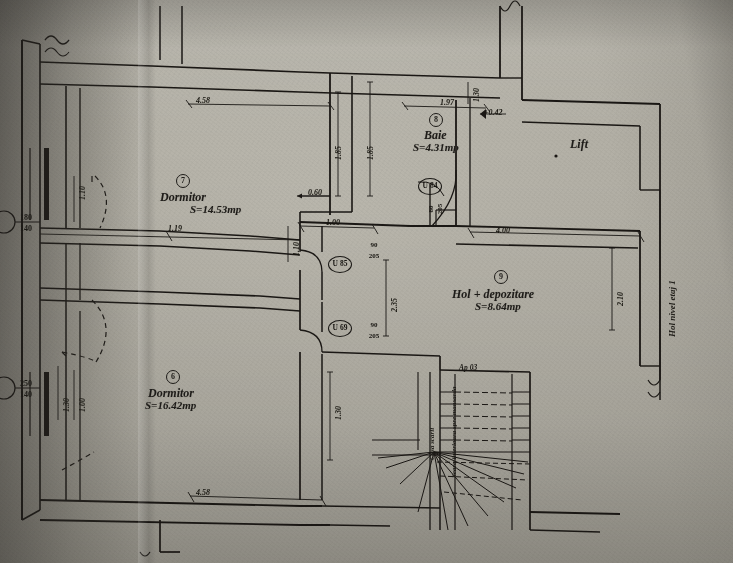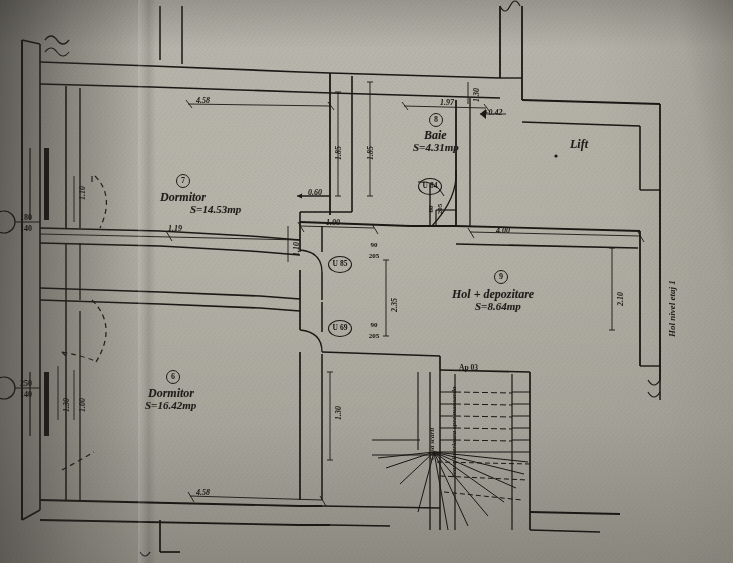--- a/index.html
+++ b/index.html
@@ -51,21 +51,21 @@
        font-weight:bold;font-size:7.5px;line-height:14px;text-align:center;}
   .door-dim{position:absolute;font-family:"Liberation Serif", serif;font-weight:bold;
        font-size:7px;color:#15130f;text-align:center;line-height:8px;}
   .door-dim-v{transform:rotate(-90deg);transform-origin:left top;}
   .win-tag{position:absolute;font-family:"Liberation Serif", serif;font-weight:bold;
        font-size:8px;color:#15130f;text-align:left;line-height:9px;}
   .stair-v{position:absolute;font-family:"Liberation Serif", serif;font-style:italic;
        font-weight:bold;font-size:7px;color:#1c1a16;white-space:nowrap;
        transform:rotate(-90deg);transform-origin:left top;}
   .ap-lbl{position:absolute;font-family:"Liberation Serif", serif;font-weight:bold;
-       font-size:7.5px;color:#1c1a16;white-space:nowrap;}
+       font-size:7.5px;color:#1c1a16;white-space:nowrap;font-style:italic;}
   
   .watermark{position:absolute;left:289px;top:262px;font-size:25px;
        letter-spacing:1.5px;color:rgba(252,250,246,.82);
        font-family:"Liberation Sans", sans-serif;font-weight:400;white-space:nowrap;
        text-shadow:0 1px 2px rgba(90,88,80,.35);}
 </style>
 </head>
 <body>
 
 <div id="page">

